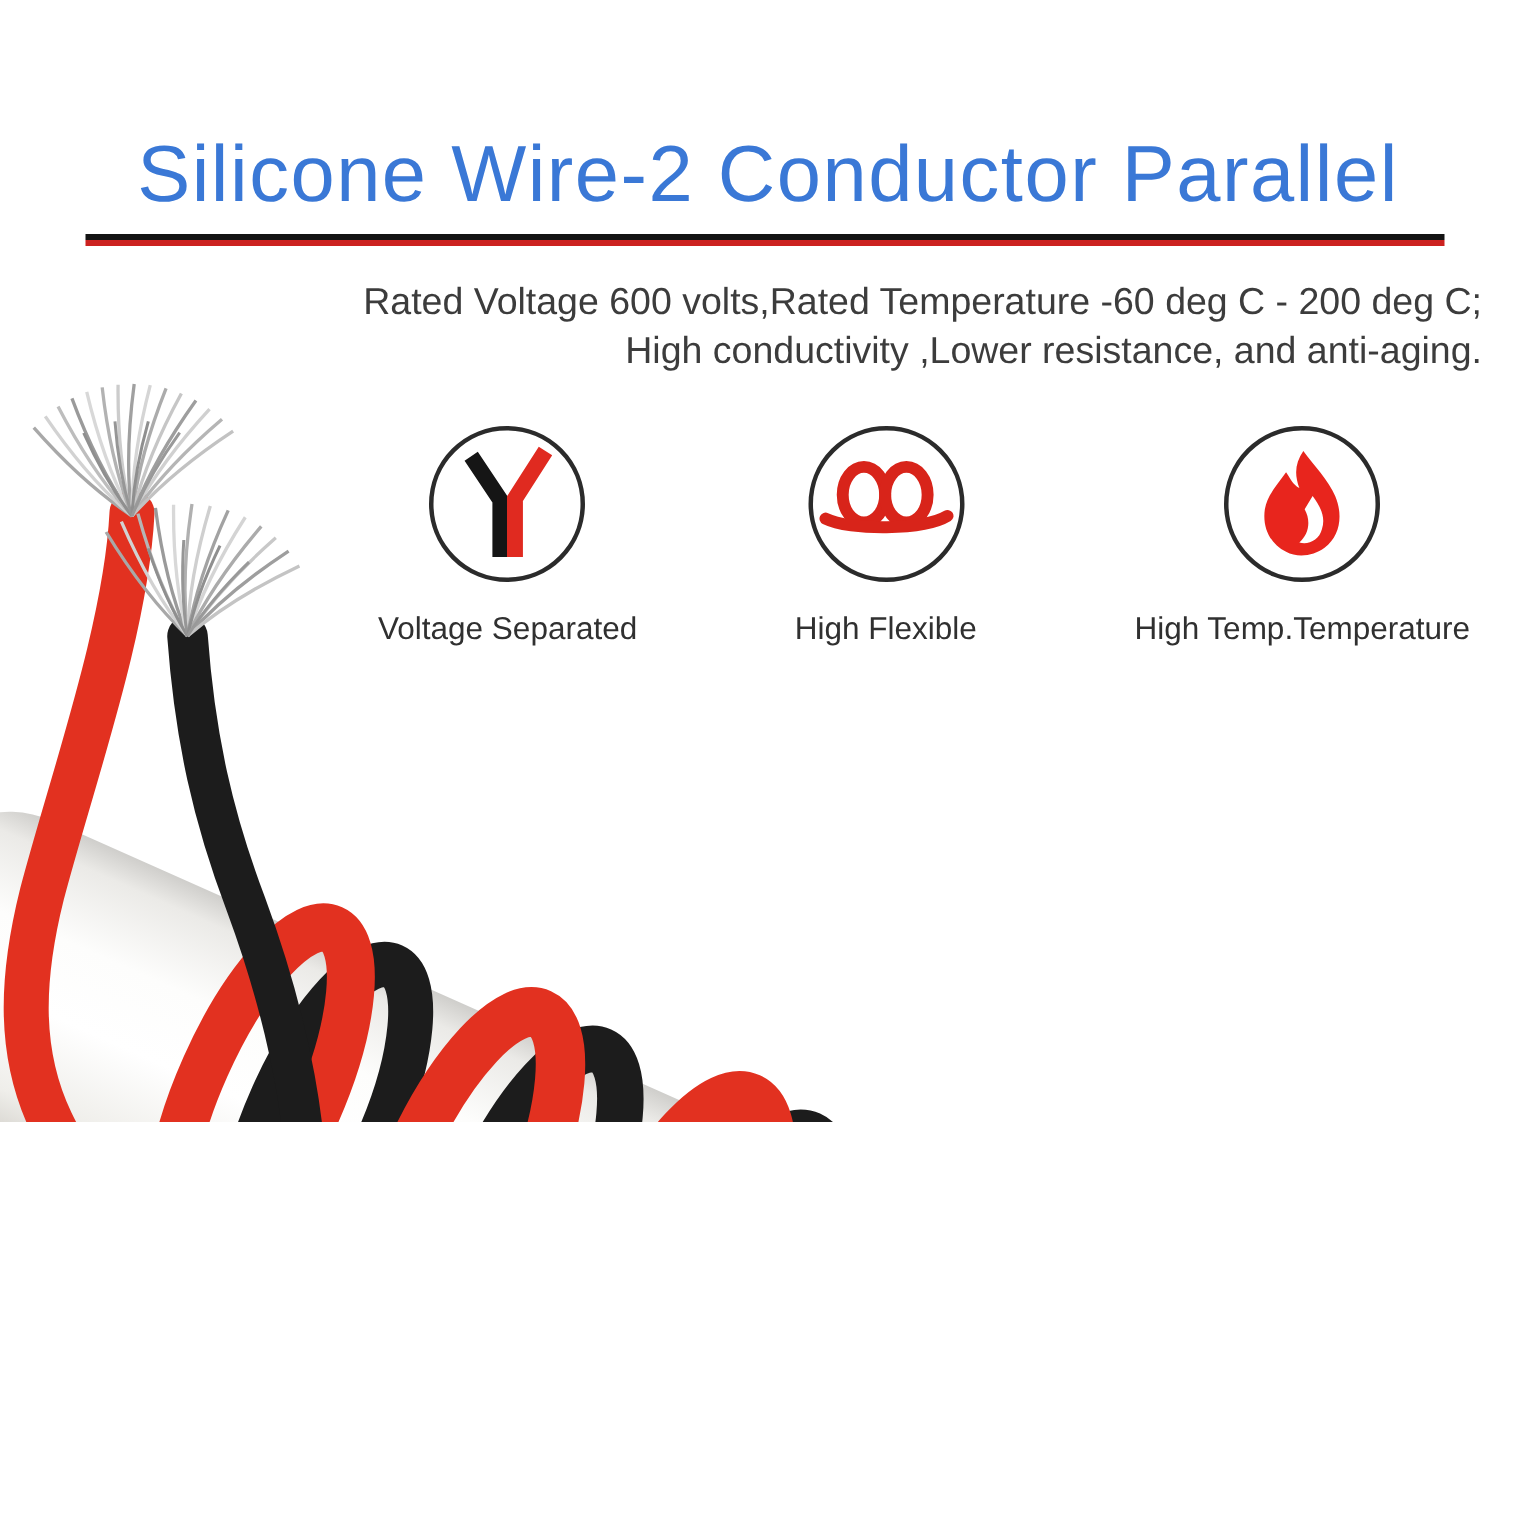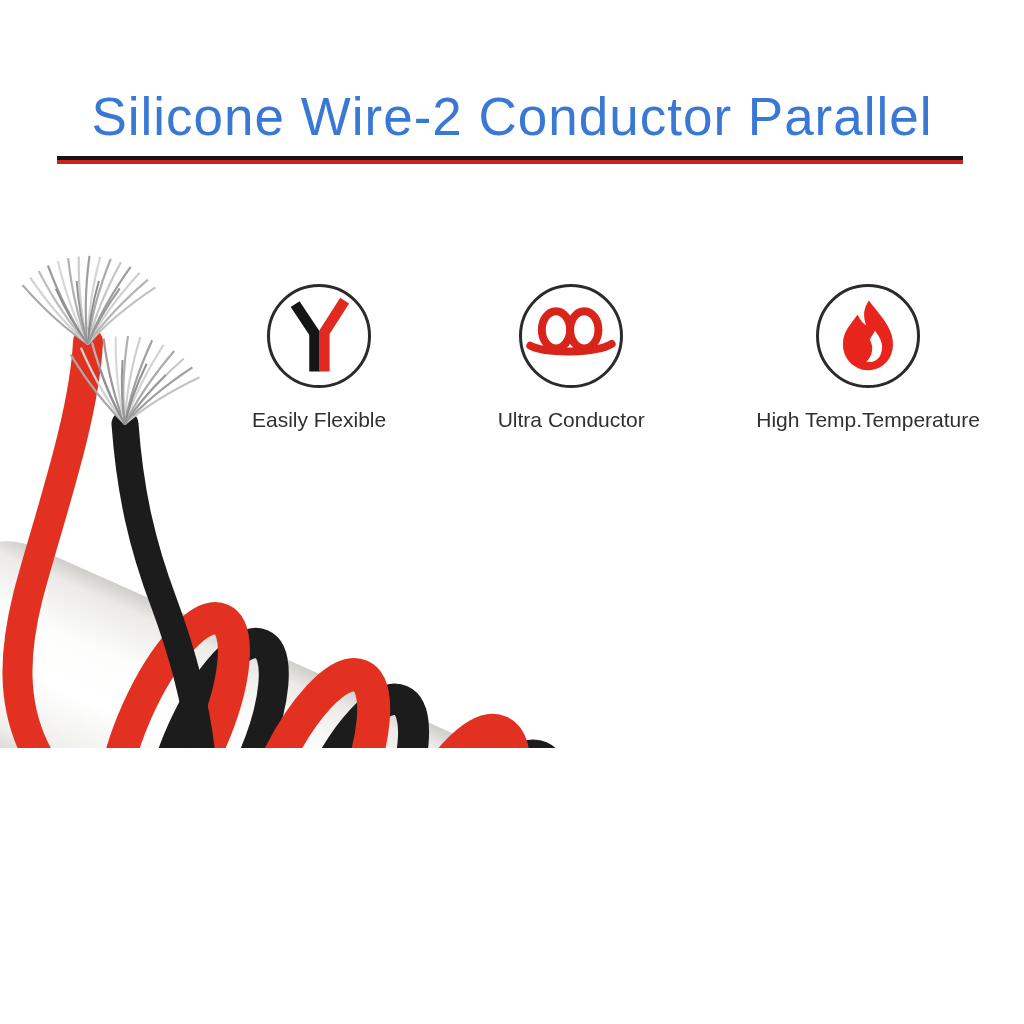--- a/index.html
+++ b/index.html
@@ -109,44 +109,48 @@
       <use href="#strandS" stroke="#999999" transform="rotate(38)"></use>
     </g>
   </svg>
 
   <h1 class="title">Silicone Wire-2 Conductor Parallel</h1>
   <div class="divider">
     <div class="bar-black"></div>
     <div class="bar-red"></div>
   </div>
 
+  <div class="subtitle">
+    <div>Rated Voltage 600 volts,Rated Temperature -60 deg C - 200 deg C;</div>
+    <div>High conductivity ,Lower resistance, and anti-aging.</div>
+  </div>
 
   <div class="features">
 
     <div class="feature">
       <div class="ring">
         <svg width="92" height="92" viewBox="-52 -52 104 104">
           <path d="M-27,-36 L-5,-3 L-5,40" fill="none" stroke="#151515" stroke-width="12"></path>
           <path d="M29,-40 L6,-4 L6,40" fill="none" stroke="#e02a20" stroke-width="12"></path>
         </svg>
       </div>
-      <div class="label">Easily Flexible</div>
+      <div class="label">Voltage Separated</div>
     </div>
 
     <div class="feature">
       <div class="ring">
         <svg width="92" height="92" viewBox="-52 -52 104 104">
           <g fill="none" stroke="#d8241a" stroke-width="9" stroke-linecap="round">
             <ellipse cx="-17" cy="-7" rx="16" ry="21"></ellipse>
             <ellipse cx="15" cy="-7" rx="16" ry="21"></ellipse>
             <path d="M-46,11 C-28,20 28,20 46,9"></path>
           </g>
         </svg>
       </div>
-      <div class="label">Ultra Conductor</div>
+      <div class="label">High Flexible</div>
     </div>
 
     <div class="feature">
       <div class="ring">
         <svg width="92" height="92" viewBox="-52 -52 104 104">
           <path fill="#e8251d" fill-rule="evenodd" d="M1,-40 C9,-29 20,-18 25,-6 C31,8 29,24 17,33 C9,39 -3,41 -12,36 C-24,30 -30,18 -28,4 C-26,-7 -19,-14 -12,-24 C-8,-18 -7,-15 -2,-12 C-6,-23 -5,-31 1,-40 Z
                M8,-6 C14,2 18,10 15,19 C13,27 5,31 -2,29 C5,23 7,13 2,4 Z"></path>
         </svg>
       </div>
       <div class="label">High Temp.Temperature</div>

